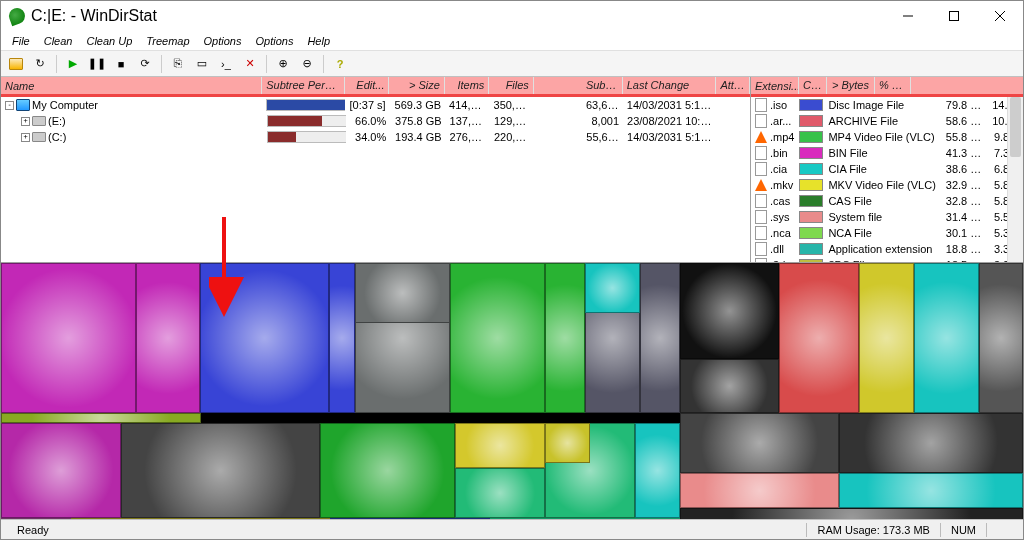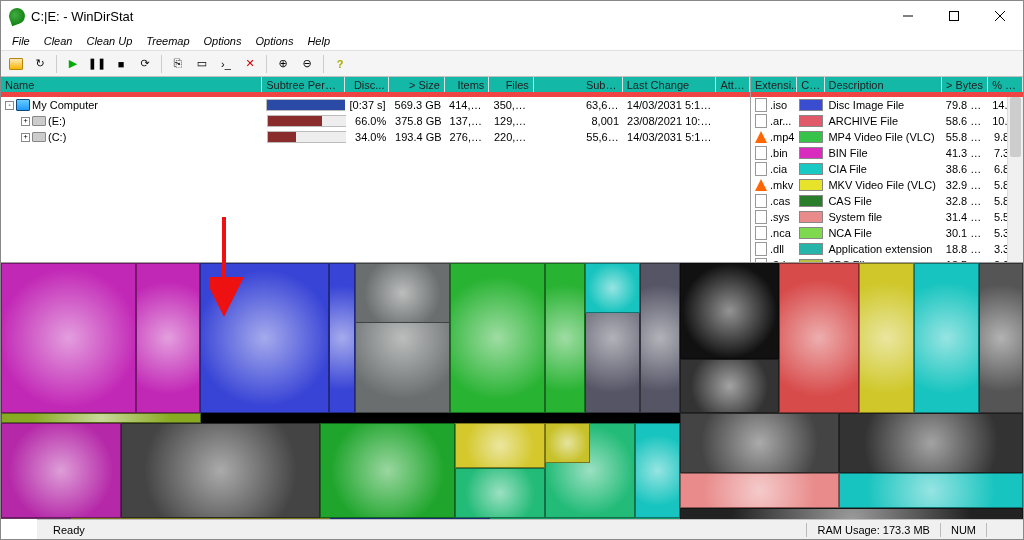--- a/index.html
+++ b/index.html
@@ -1,38 +1,38 @@
 <!DOCTYPE html>
 <html><head>
 <meta charset="utf-8">
 <style>
 * { box-sizing: border-box; margin: 0; padding: 0; font-family: "Segoe UI", Tahoma, sans-serif; font-size: 11px; }
 body { background: #fff; overflow: hidden; }
 .window { width: 1024px; height: 540px; border: 1px solid #888; display: flex; flex-direction: column; background: #fff; }
 
 .titlebar { height: 30px; display: flex; align-items: center; padding: 0 0 0 8px; background: #fff; }
 .titlebar .app-icon { width: 16px; height: 16px; margin-right: 6px; background: radial-gradient(circle at 40% 40%, #4a4, #070); border-radius: 50% 50% 50% 0; transform: rotate(-20deg);}
-.titlebar .title { flex: 1; font-size: 13px; }
+.titlebar .title { flex: 1; font-size: 16px; }
 .titlebar .winbtns { display: flex; }
 .titlebar .winbtn { width: 46px; height: 30px; display: flex; align-items: center; justify-content: center; cursor: pointer; }
 
 .menubar { height: 20px; display: flex; align-items: center; padding: 0 4px; border-bottom: 1px solid #e0e0e0; }
 .menubar .menu-item { padding: 2px 7px; cursor: pointer; font-style: italic; }
 
 .toolbar { height: 26px; display: flex; align-items: center; padding: 0 4px; gap: 2px; border-bottom: 1px solid #c0c0c0; background: #f5f5f5;}
 .toolbar .tbtn { width: 22px; height: 22px; display: flex; align-items: center; justify-content: center; cursor: pointer; border-radius: 2px;}
 .toolbar .tsep { width: 1px; height: 18px; background: #ccc; margin: 0 3px; }
 
 .content { flex: 1; display: flex; flex-direction: column; min-height: 0; }
 .top-pane { display: flex; height: 186px; border-bottom: 1px solid #a0a0a0; }
 
 .tree-pane { flex: 1; display: flex; flex-direction: column; border-right: 1px solid #a0a0a0; overflow: hidden; }
 .ext-pane  { width: 272px; display: flex; flex-direction: column; overflow: hidden; position:relative; }
 
-.header-row { display: flex; height: 20px; background: #14b8a6; border-bottom: 5px solid #ef4444; }
+.header-row { display: flex; height: 20px; background: #fca5a5; border-bottom: 3px solid #ef4444; font-style: italic; }
 .header-row .col { padding: 2px 4px; border-right: 1px solid #e0e0e0; overflow: hidden; text-overflow: ellipsis; white-space: nowrap; color: #222; cursor: pointer;}
 
 .tree-body, .ext-body { flex: 1; overflow-y: auto; overflow-x: hidden; }
 .grid-row { display: flex; height: 16px; align-items: center; white-space: nowrap; }
 .cell { padding: 0 4px; overflow: hidden; text-overflow: ellipsis; }
 
 
 .tc-name   { width: 286px; display:flex; align-items:center; gap:2px;}
 .tc-sperc  { width: 90px; }
 .tc-perc   { width: 48px; text-align: right; }
@@ -56,21 +56,21 @@
 
 .disclosure { width:9px; height:9px; border:1px solid #888; display:inline-flex; align-items:center; justify-content:center; font-size:7px; line-height:1; font-family:monospace; cursor:pointer;}
 .folder-icon { width:14px; height:12px; background:linear-gradient(#fceabb,#f8b500); border:1px solid #b8860b; border-radius:1px; position:relative; }
 .computer-icon { width:14px; height:12px; background:linear-gradient(#6cf,#29f); border:1px solid #147; border-radius:1px;}
 .drive-icon { width:14px; height:10px; background:#ccc; border:1px solid #888; border-radius:1px; position:relative;}
 
 .treemap { flex: 1; background: #000; position: relative; overflow:hidden;}
 .block { position: absolute; border:1px solid rgba(0,0,0,0.4); }
 .shine { width:100%; height:100%; background: radial-gradient(circle at 50% 50%, rgba(255,255,255,0.55), rgba(255,255,255,0) 70%);}
 
-.statusbar { height: 20px; display: flex; align-items: center; border-top: 1px solid #c0c0c0; padding: 0 6px; background:#f0f0f0;margin-left:36px;}
+.statusbar { height: 20px; display: flex; align-items: center; border-top: 1px solid #c0c0c0; padding: 0 6px; background:#f0f0f0;}
 .statusbar .seg { padding:0 10px; }
 .statusbar .spacer { flex:1; }
 .statusbar .sep { width:1px; height:14px; background:#bbb;}
 
 .red-arrow { position:absolute; left:208px; top:140px; pointer-events:none; }
 
 .file-ico { width:12px; height:14px; border:1px solid #999; background:#fff; position:relative;}
 .cone-ico { width:0; height:0; border-left:6px solid transparent; border-right:6px solid transparent; border-bottom:12px solid #f60;}
 .ext-scroll { position:absolute; right:0; top:20px; bottom:0; width:16px; background:#f0f0f0; border-left:1px solid #ddd;}
 .ext-scroll .thumb{ position:absolute; left:2px; right:2px; top:0; height:60px; background:#cdcdcd; border-radius:2px;}
@@ -135,21 +135,21 @@
     <div class="tbtn" style="color:#aa0;font-weight:bold">?</div>
   </div>
 
   <div class="content" style="position:relative">
 
     <div class="top-pane">
       <div class="tree-pane">
         <div class="header-row" id="tree-headers">
             <div class="col tc-name">Name</div>
             <div class="col tc-sperc">Subtree Percent...</div>
-            <div class="col tc-perc">Disc...</div>
+            <div class="col tc-perc">Edit...</div>
             <div class="col tc-size">&gt; Size</div>
             <div class="col tc-items">Items</div>
             <div class="col tc-files">Files</div>
             <div class="col tc-subd">Subdirs</div>
             <div class="col tc-last">Last Change</div>
             <div class="col tc-attr">Attri...</div>
           </div>
         <div class="tree-body" id="tree-body">
             <div class="grid-row">
               <div class="cell tc-name" style="padding-left: 4px;">
@@ -207,21 +207,20 @@
               <div class="cell tc-subd">55,638</div>
               <div class="cell tc-last">14/03/2031  5:15:0...</div>
               <div class="cell tc-attr"></div>
             </div>
           </div>
       </div>
       <div class="ext-pane">
         <div class="header-row" id="ext-headers">
             <div class="col ec-ext">Extensi...</div>
             <div class="col ec-col">Col...</div>
-            <div class="col ec-desc">Description</div>
             <div class="col ec-byt">&gt; Bytes</div>
             <div class="col ec-pby">% By...</div>
           </div>
         <div class="ext-body" id="ext-body">
             <div class="grid-row">
               <div class="cell ec-ext">
                 <span class="file-ico"></span>
                 <span>.iso</span>
               </div>
               <div class="cell ec-col">

